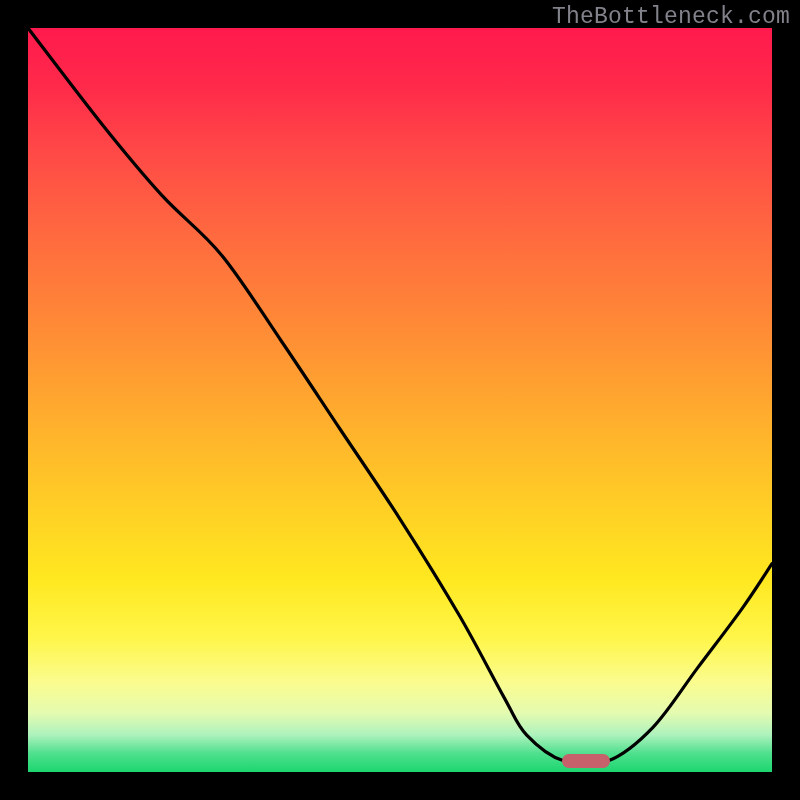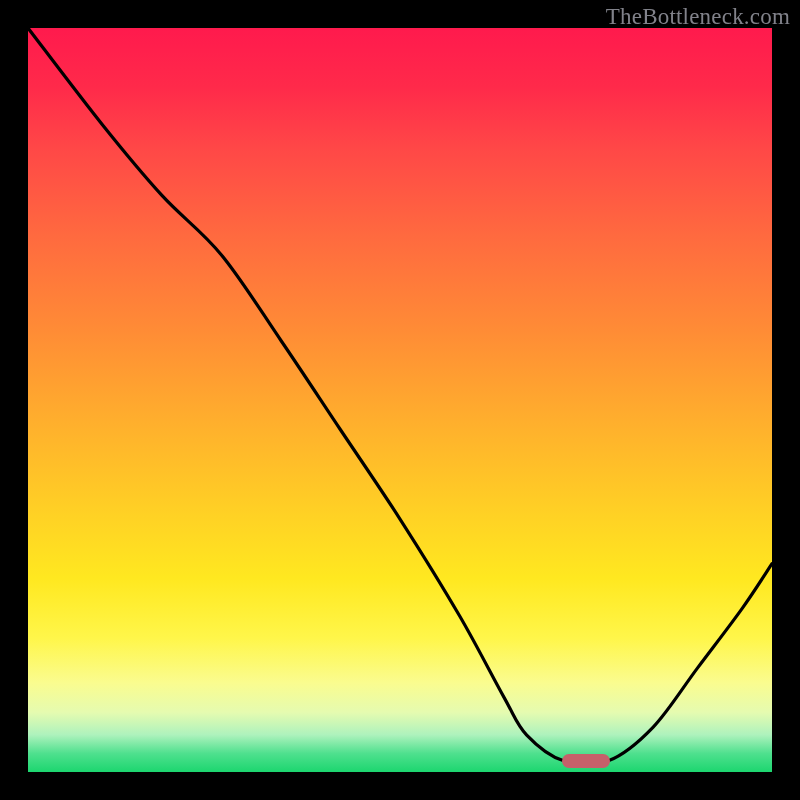--- a/index.html
+++ b/index.html
@@ -54,21 +54,21 @@
     width: 48px;
     height: 14px;
     border-radius: 7px;
     background: #c6606a;
     transform: translate(-50%, -50%);
   }
   .watermark {
     position: absolute;
     top: 4px;
     right: 10px;
-    font-family: Liberation Serif, serif;
+    font-family: Liberation Mono, monospace;
     font-size: 23px;
     color: #81828a;
     letter-spacing: 0.2px;
   }
 </style>
 </head>
 <body>
 
 <div class="frame">
   <div class="plot">

